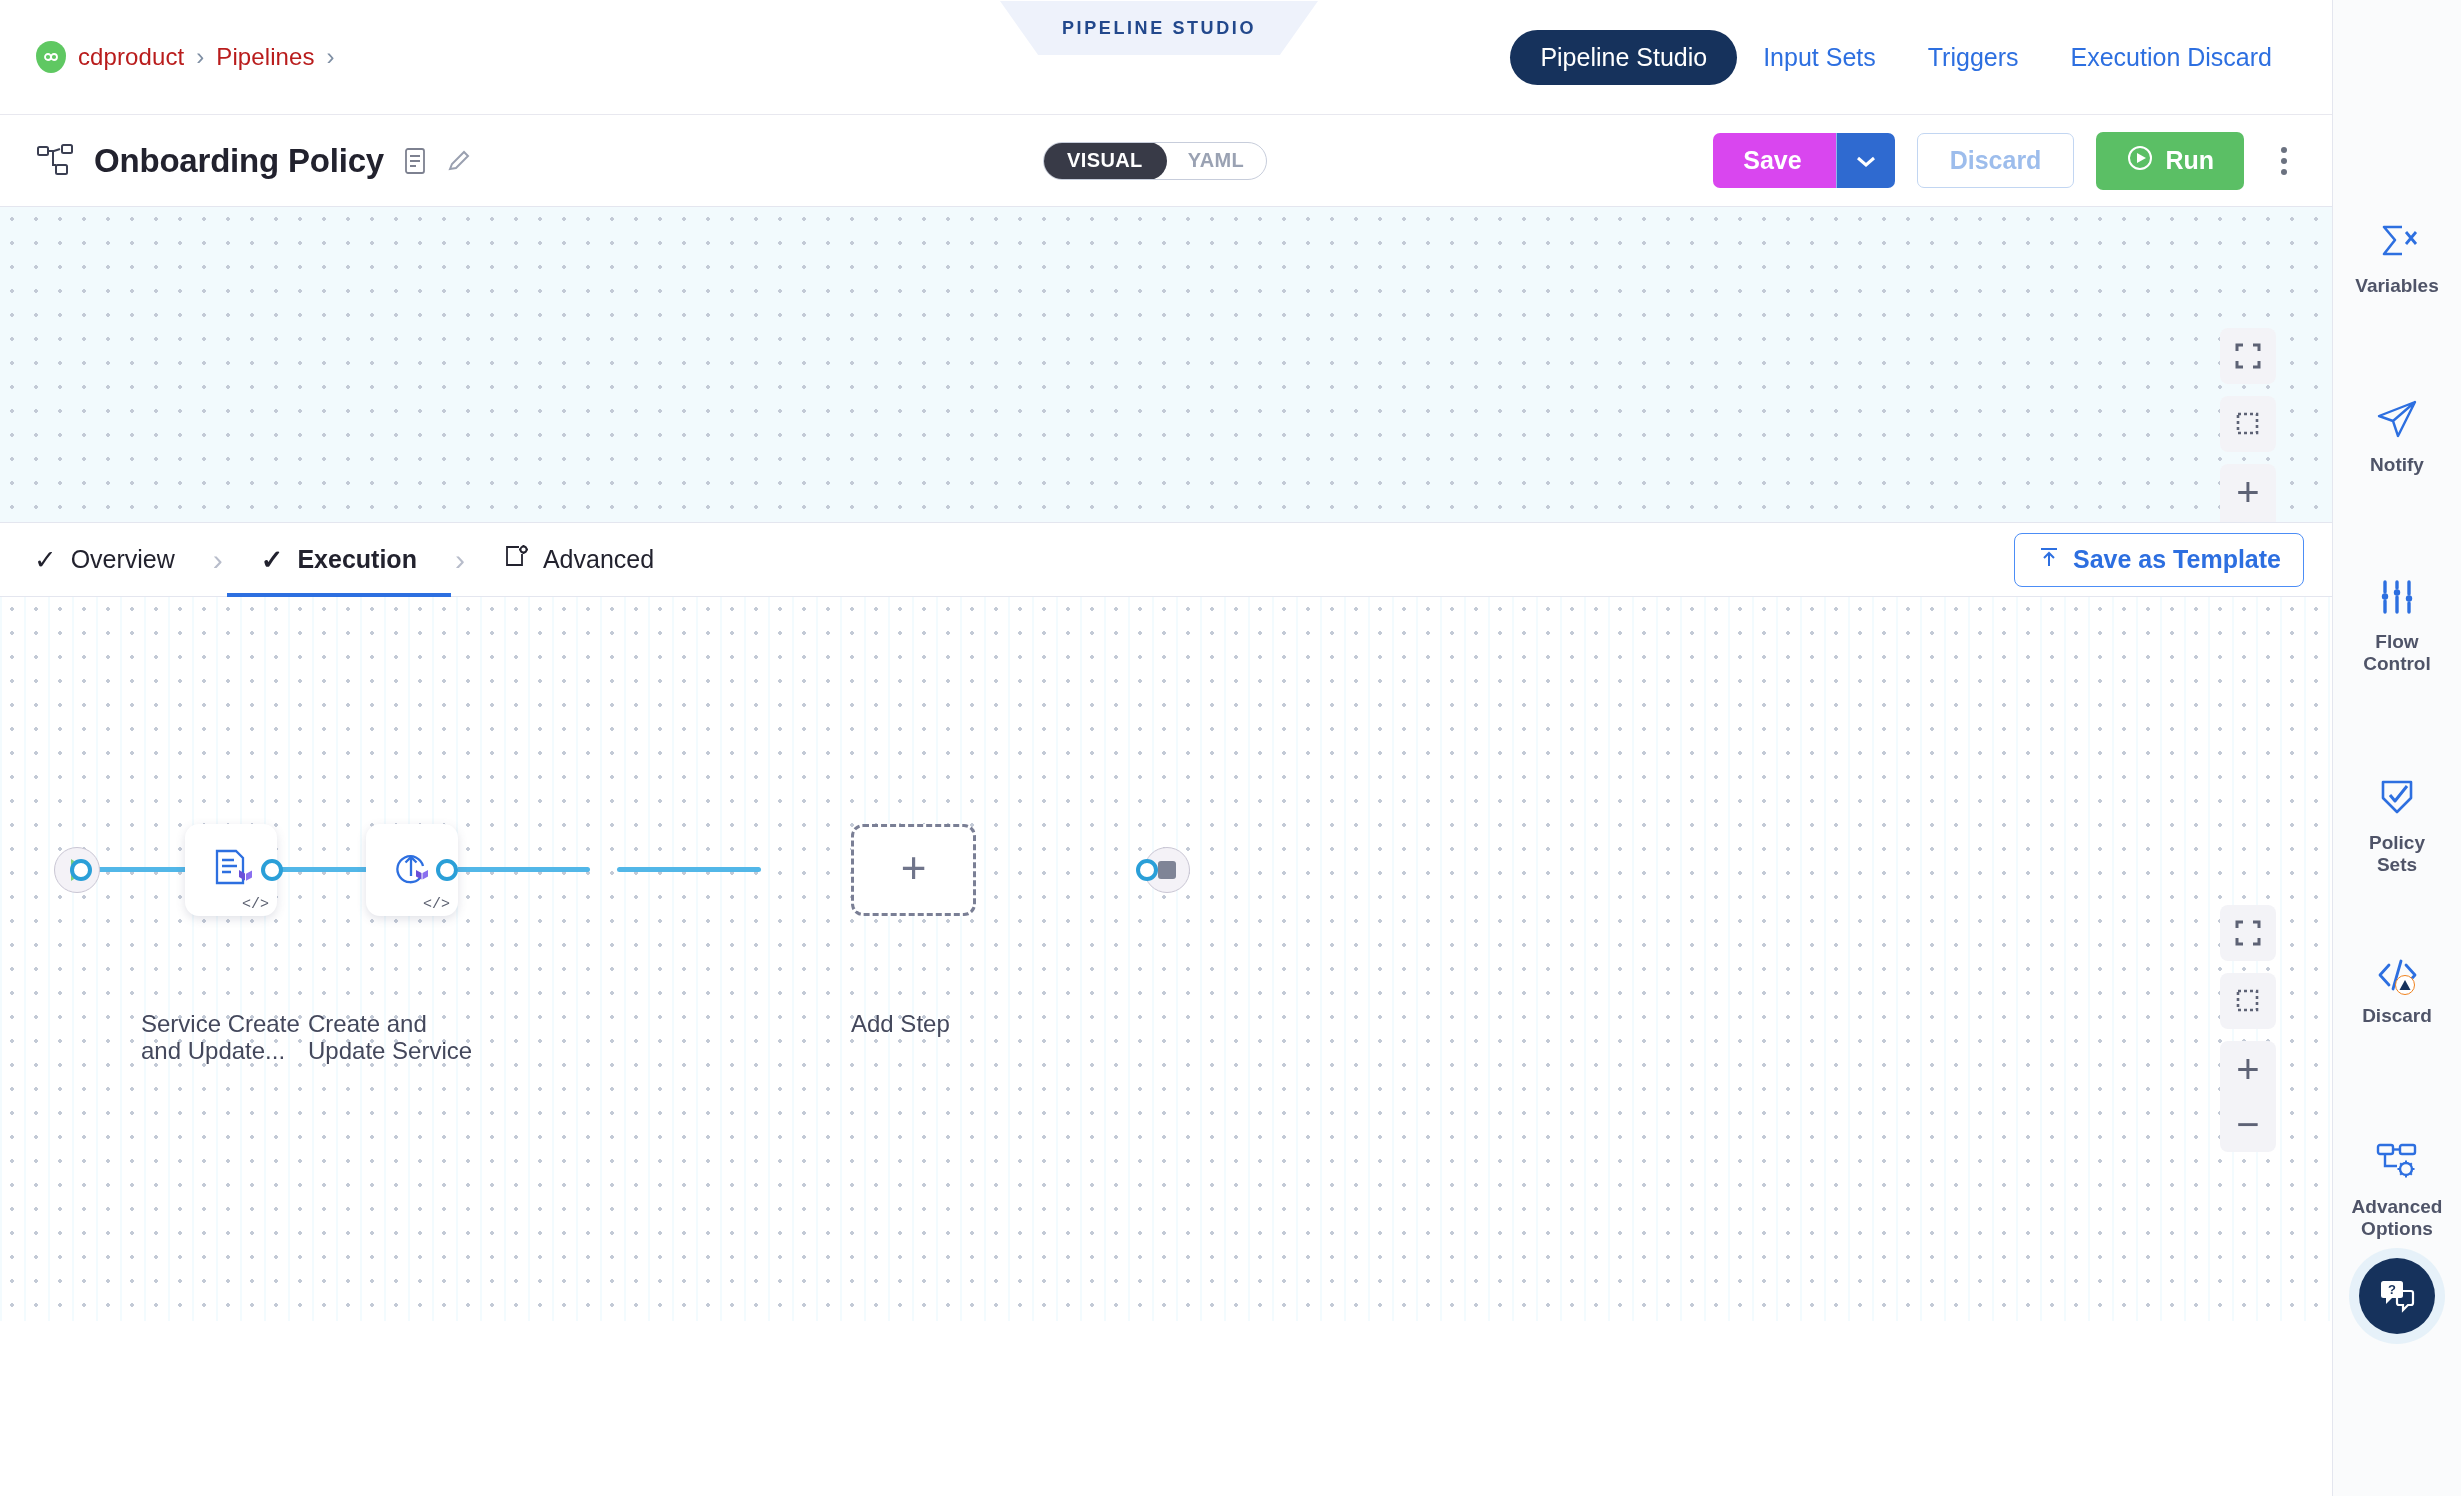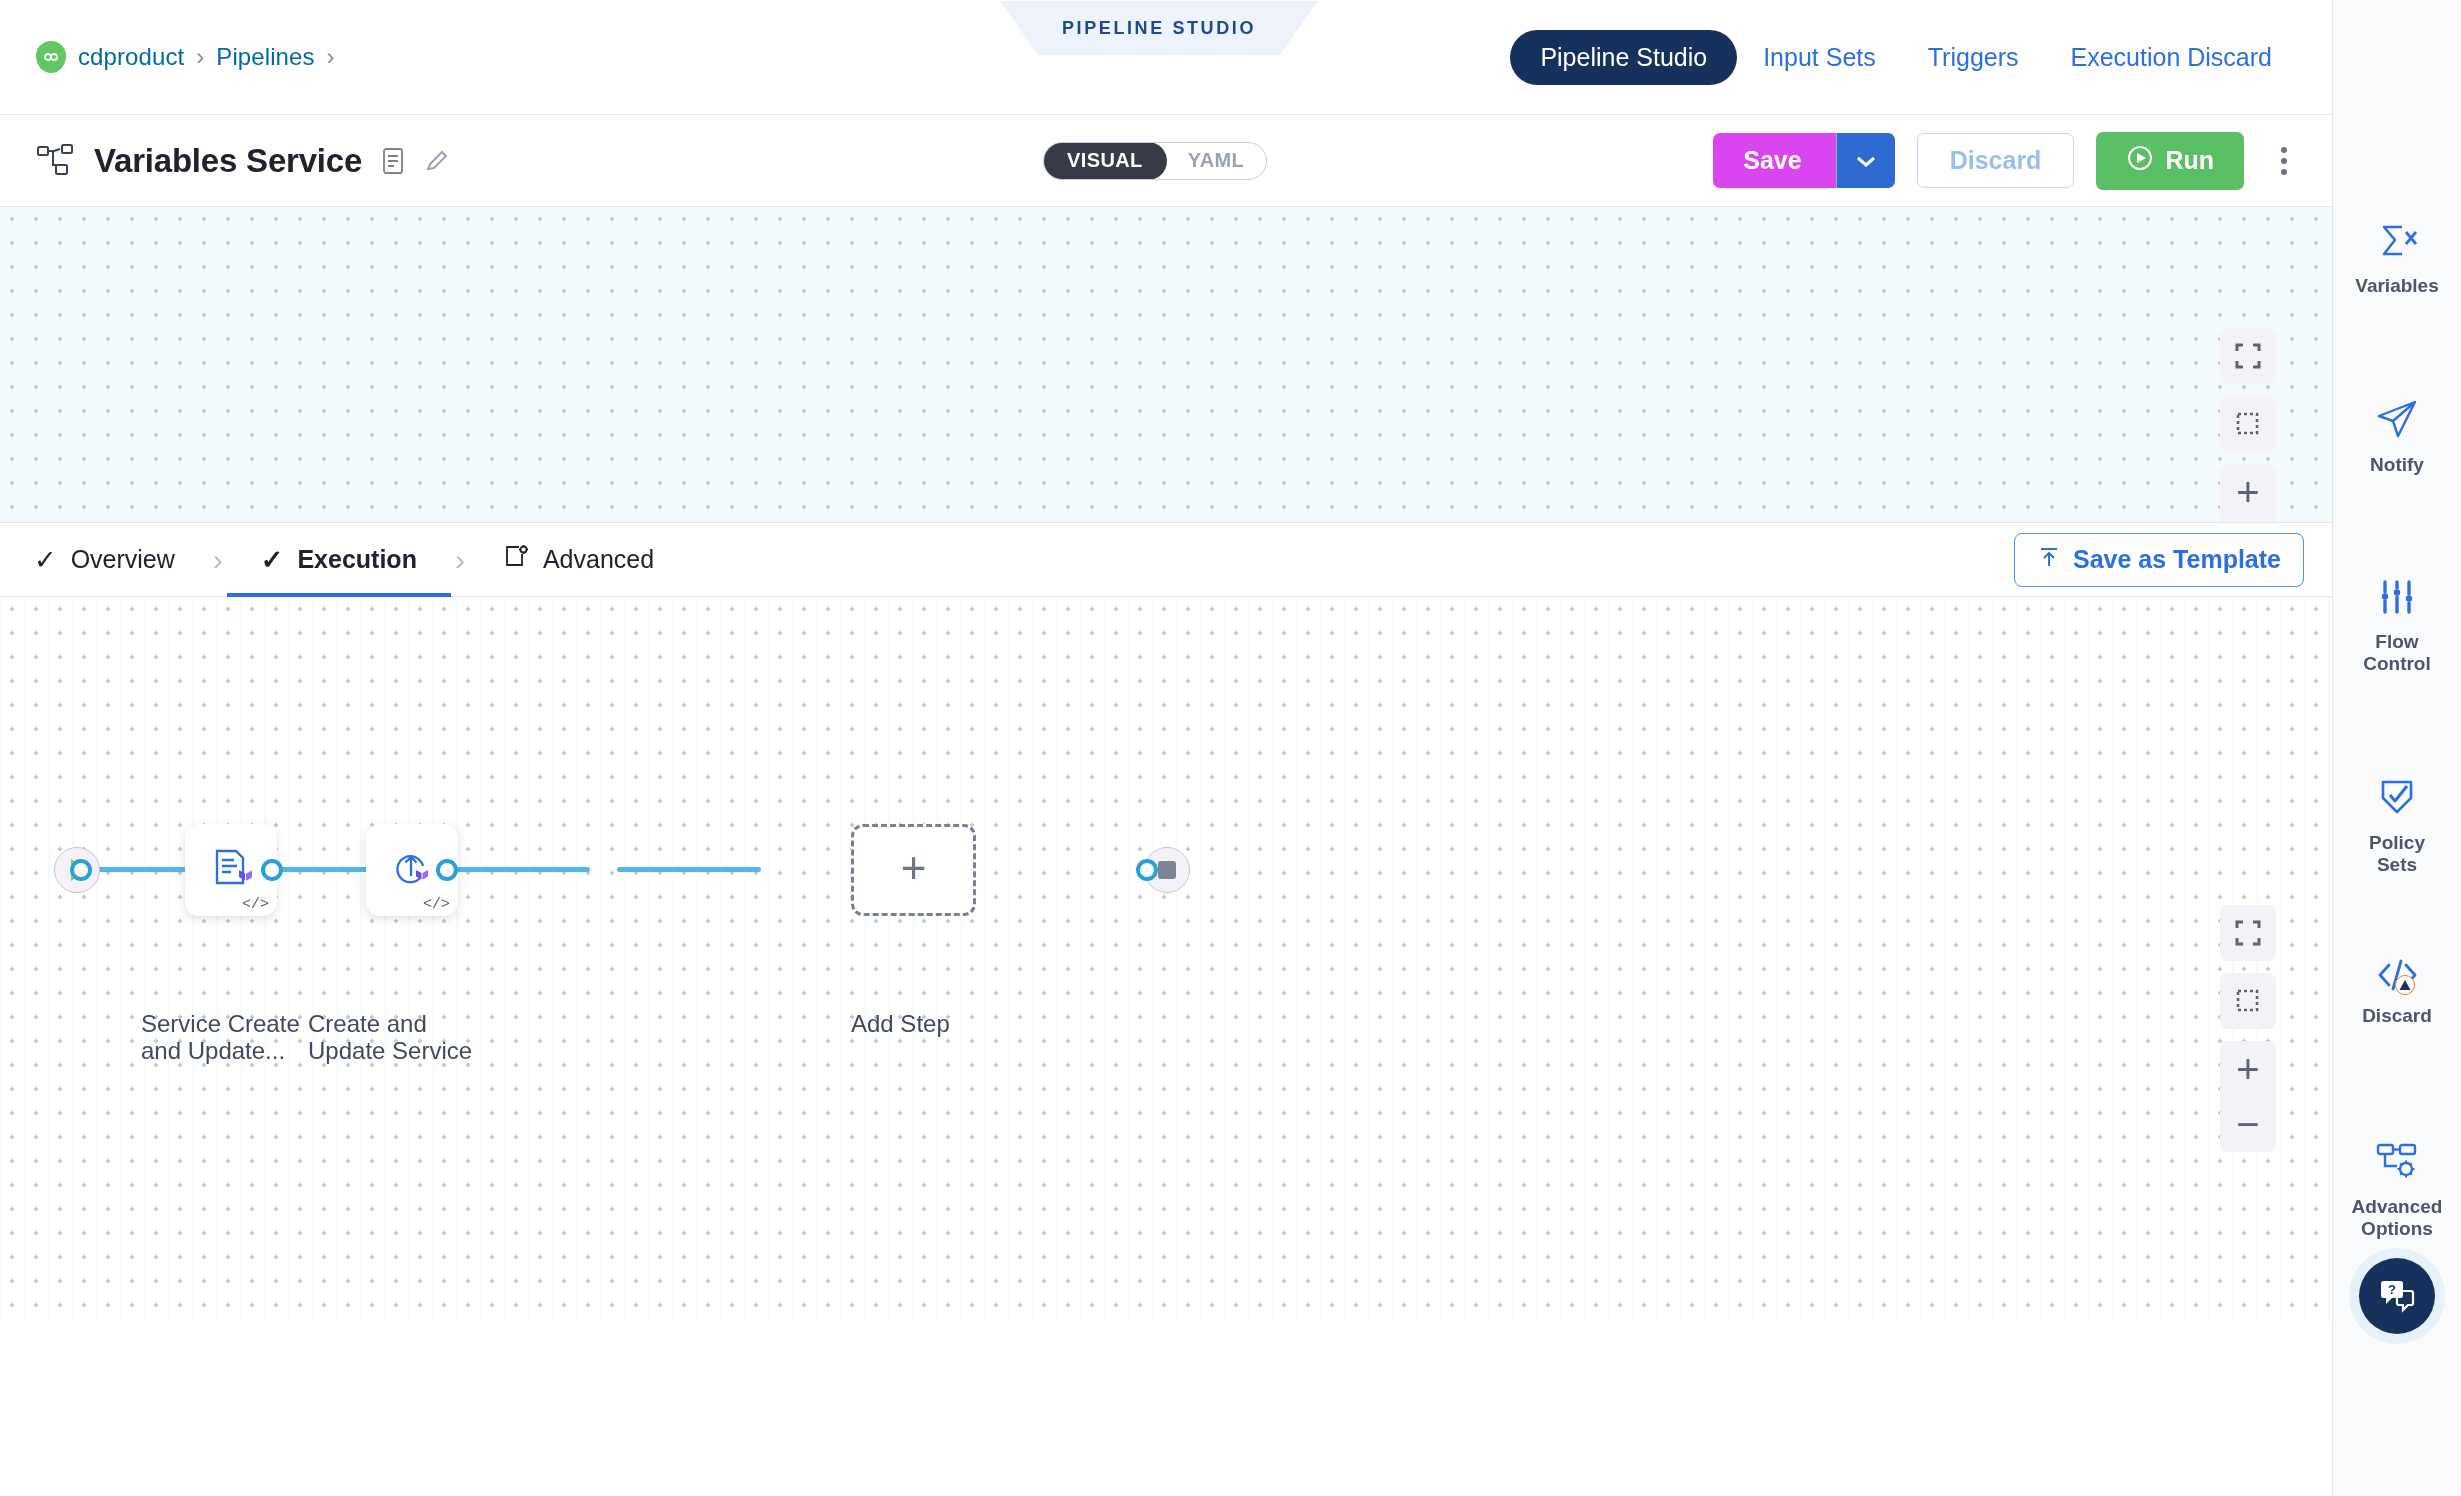--- a/index.html
+++ b/index.html
@@ -19,21 +19,21 @@
     display: flex; align-items: center;
   }
   .crumbs { display: flex; align-items: center; gap: 12px; padding-left: 36px; }
   .crumb-logo {
     width: 30px; height: 32px; background: #5fc862;
     border-radius: 50% 50% 50% 50% / 46% 46% 54% 54%;
     display: flex; align-items: center; justify-content: center;
     position: relative; flex: none;
   }
   .crumb-logo svg { display:block; }
-  .crumb-link { font-size: 24px; color: #0369a1; letter-spacing: 0.1px; }
+  .crumb-link { font-size: 24px; color: #b91c1c; letter-spacing: 0.1px; }
   .crumb-sep { font-size: 24px; color: #7f8fa4; font-weight: 300; }
 
   
   .ribbon {
     position: absolute; left: 1000px; top: 1px; width: 318px; height: 54px;
     background: #eef2fb;
     clip-path: polygon(0 0, 100% 0, 88% 100%, 12% 100%);
     display: flex; align-items: center; justify-content: center;
   }
   .ribbon span {
@@ -245,21 +245,21 @@
       <div class="title-left">
         <span class="pipe-icon">
           <svg width="40" height="36" viewBox="0 0 40 36" fill="none" stroke="#3b3f52" stroke-width="2">
             <rect x="2" y="4" width="10" height="8" rx="1.5"></rect>
             <rect x="26" y="2" width="10" height="8" rx="1.5"></rect>
             <rect x="20" y="22" width="11" height="9" rx="1.5"></rect>
             <path d="M12 8 h6 l6 -2"></path>
             <path d="M17 8 v14 h3"></path>
           </svg>
         </span>
-        <span class="pipe-title">Variables Service</span>
+        <span class="pipe-title">Onboarding Policy</span>
         <span class="title-icon-btn">
           <svg width="22" height="28" viewBox="0 0 22 28" fill="none" stroke="#7d8190" stroke-width="1.8">
             <rect x="2" y="2" width="18" height="24" rx="2"></rect>
             <path d="M6 9h10M6 14h10M6 19h6" stroke="#7d8190"></path>
           </svg>
         </span>
         <span class="title-icon-btn">
           <svg width="26" height="26" viewBox="0 0 26 26" fill="none" stroke="#9aa0b0" stroke-width="2">
             <path d="M4 21 L6 16 L18 4 L22 8 L10 20 Z"></path>
           </svg>

